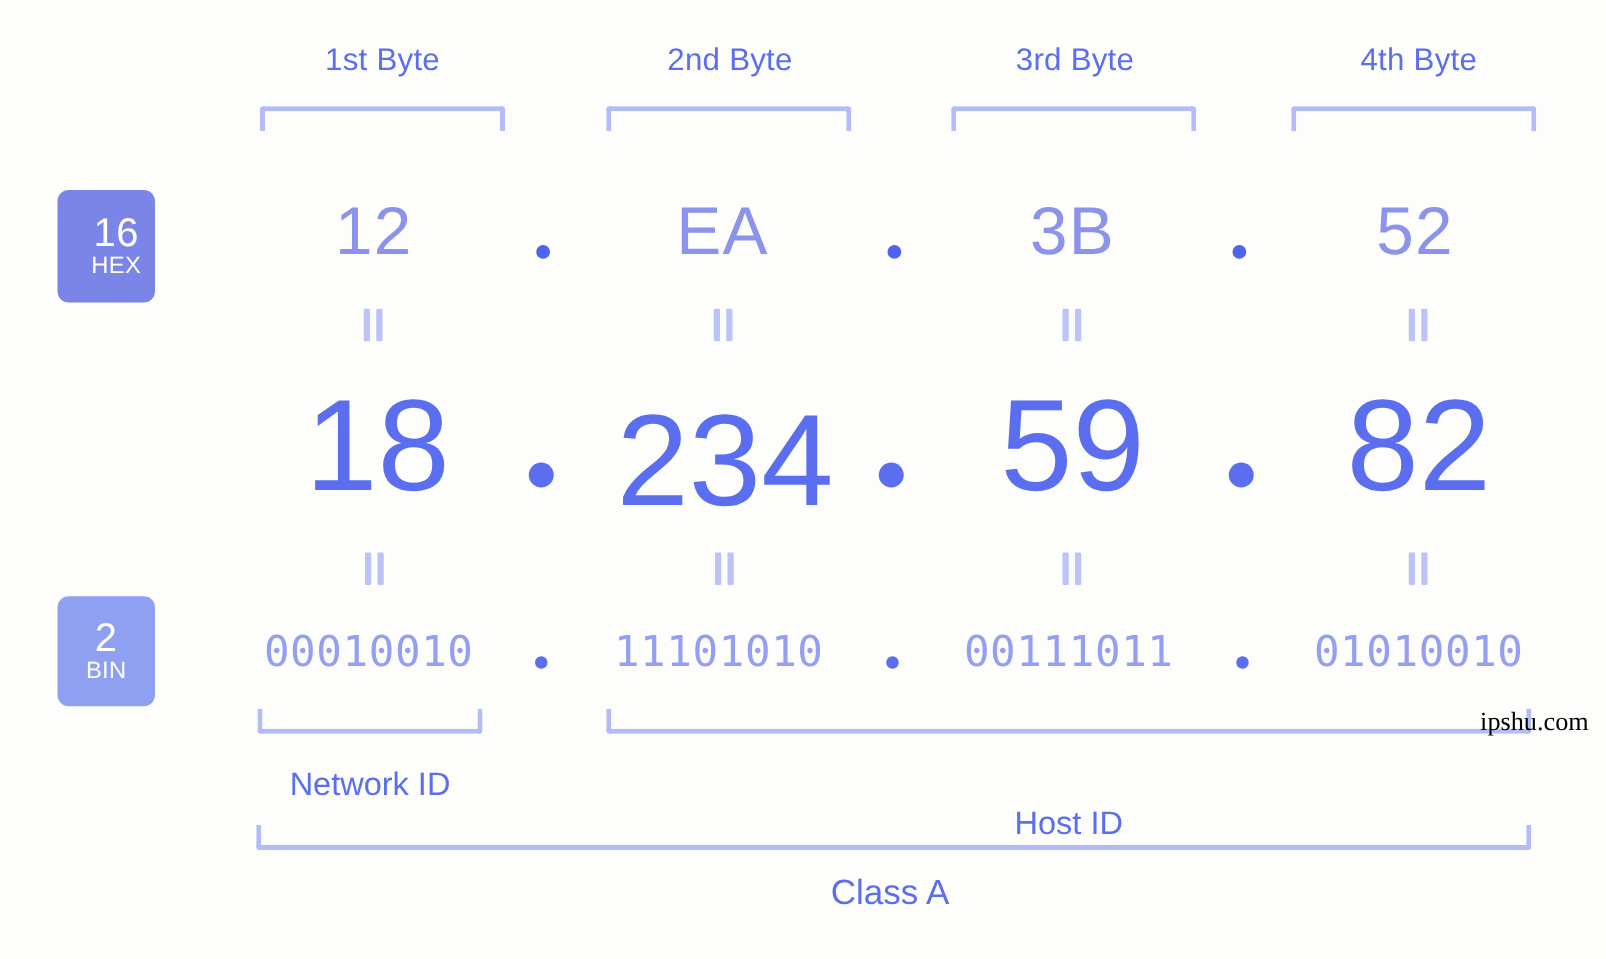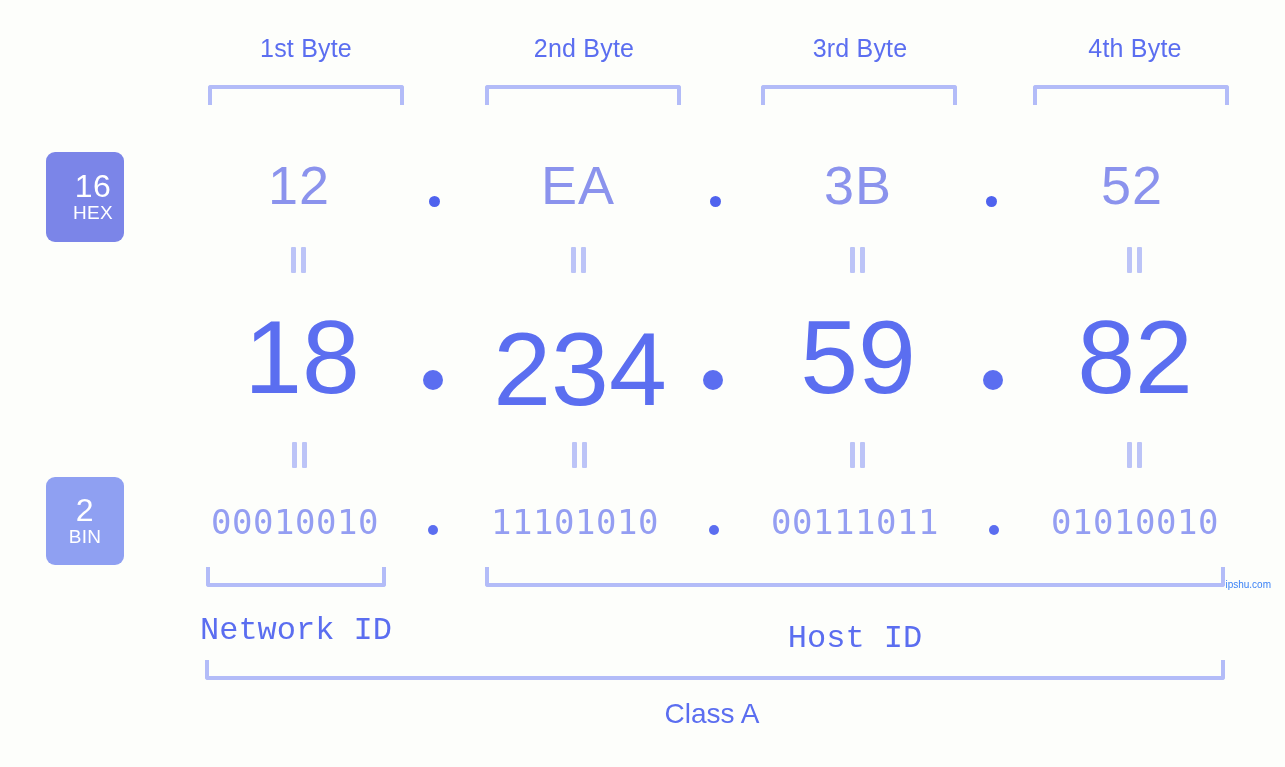--- a/index.html
+++ b/index.html
@@ -135,44 +135,44 @@
     height: 26px;
     background: #bcc4f7;
     border-radius: 1px;
   }
   .eq span:nth-child(1) { left: 1px; }
   .eq span:nth-child(2) { left: 11px; }
 
   
   .section-label {
     position: absolute;
-    font-size: 32px;
-    color: #5b6ef0;
-    text-align: center;
-    white-space: nowrap;
-    font-family: Liberation Mono, monospace;
+    font-size: 26px;
+    color: #5b6ef0;
+    text-align: center;
+    white-space: nowrap;
+    font-family: Liberation Sans, sans-serif;
   }
 
   .class-label {
     position: absolute;
     font-size: 28px;
     color: #5b6ef0;
     text-align: center;
     white-space: nowrap;
     font-family: "Liberation Sans", sans-serif;
   }
 
   
   #watermark {
     position: absolute;
     right: 14px;
     bottom: 27px;
-    font-size: 10px;
-    color: #3b82f6;
-    font-family: Liberation Sans, sans-serif;
+    font-size: 21px;
+    color: #000000;
+    font-family: Liberation Serif, serif;
     letter-spacing: 0px;
   }
 </style>
 </head>
 <body>
 
 <div id="stage">
 
   <div class="byte-label" style="left:206px;width:200px;">1st Byte</div>
   <div class="byte-label" style="left:484px;width:200px;">2nd Byte</div>
@@ -248,20 +248,20 @@
   <div class="cell bin-val" style="left:480px;top:505px;width:190px;">11101010</div>
   <div class="dot dot-bin" style="left:709px;top:525px;"></div>
   <div class="cell bin-val" style="left:760px;top:505px;width:190px;">00111011</div>
   <div class="dot dot-bin" style="left:989px;top:525px;"></div>
   <div class="cell bin-val" style="left:1040px;top:505px;width:190px;">01010010</div>
 
   <div class="bracket-up" style="left:206px;top:567px;width:180px;"></div>
   <div class="bracket-up" style="left:485px;top:567px;width:740px;"></div>
 
   <div class="section-label" style="left:196px;top:612px;width:200px;">Network ID</div>
-  <div class="section-label" style="left:755px;top:620px;width:200px;">Host ID</div>
+  <div class="section-label" style="left:755px;top:643px;width:200px;">Host ID</div>
 
   <div class="bracket-up" style="left:205px;top:660px;width:1020px;"></div>
   <div class="class-label" style="left:612px;top:698px;width:200px;">Class A</div>
 
   <div id="watermark">ipshu.com</div>
 
 </div>
 
 </body></html>

